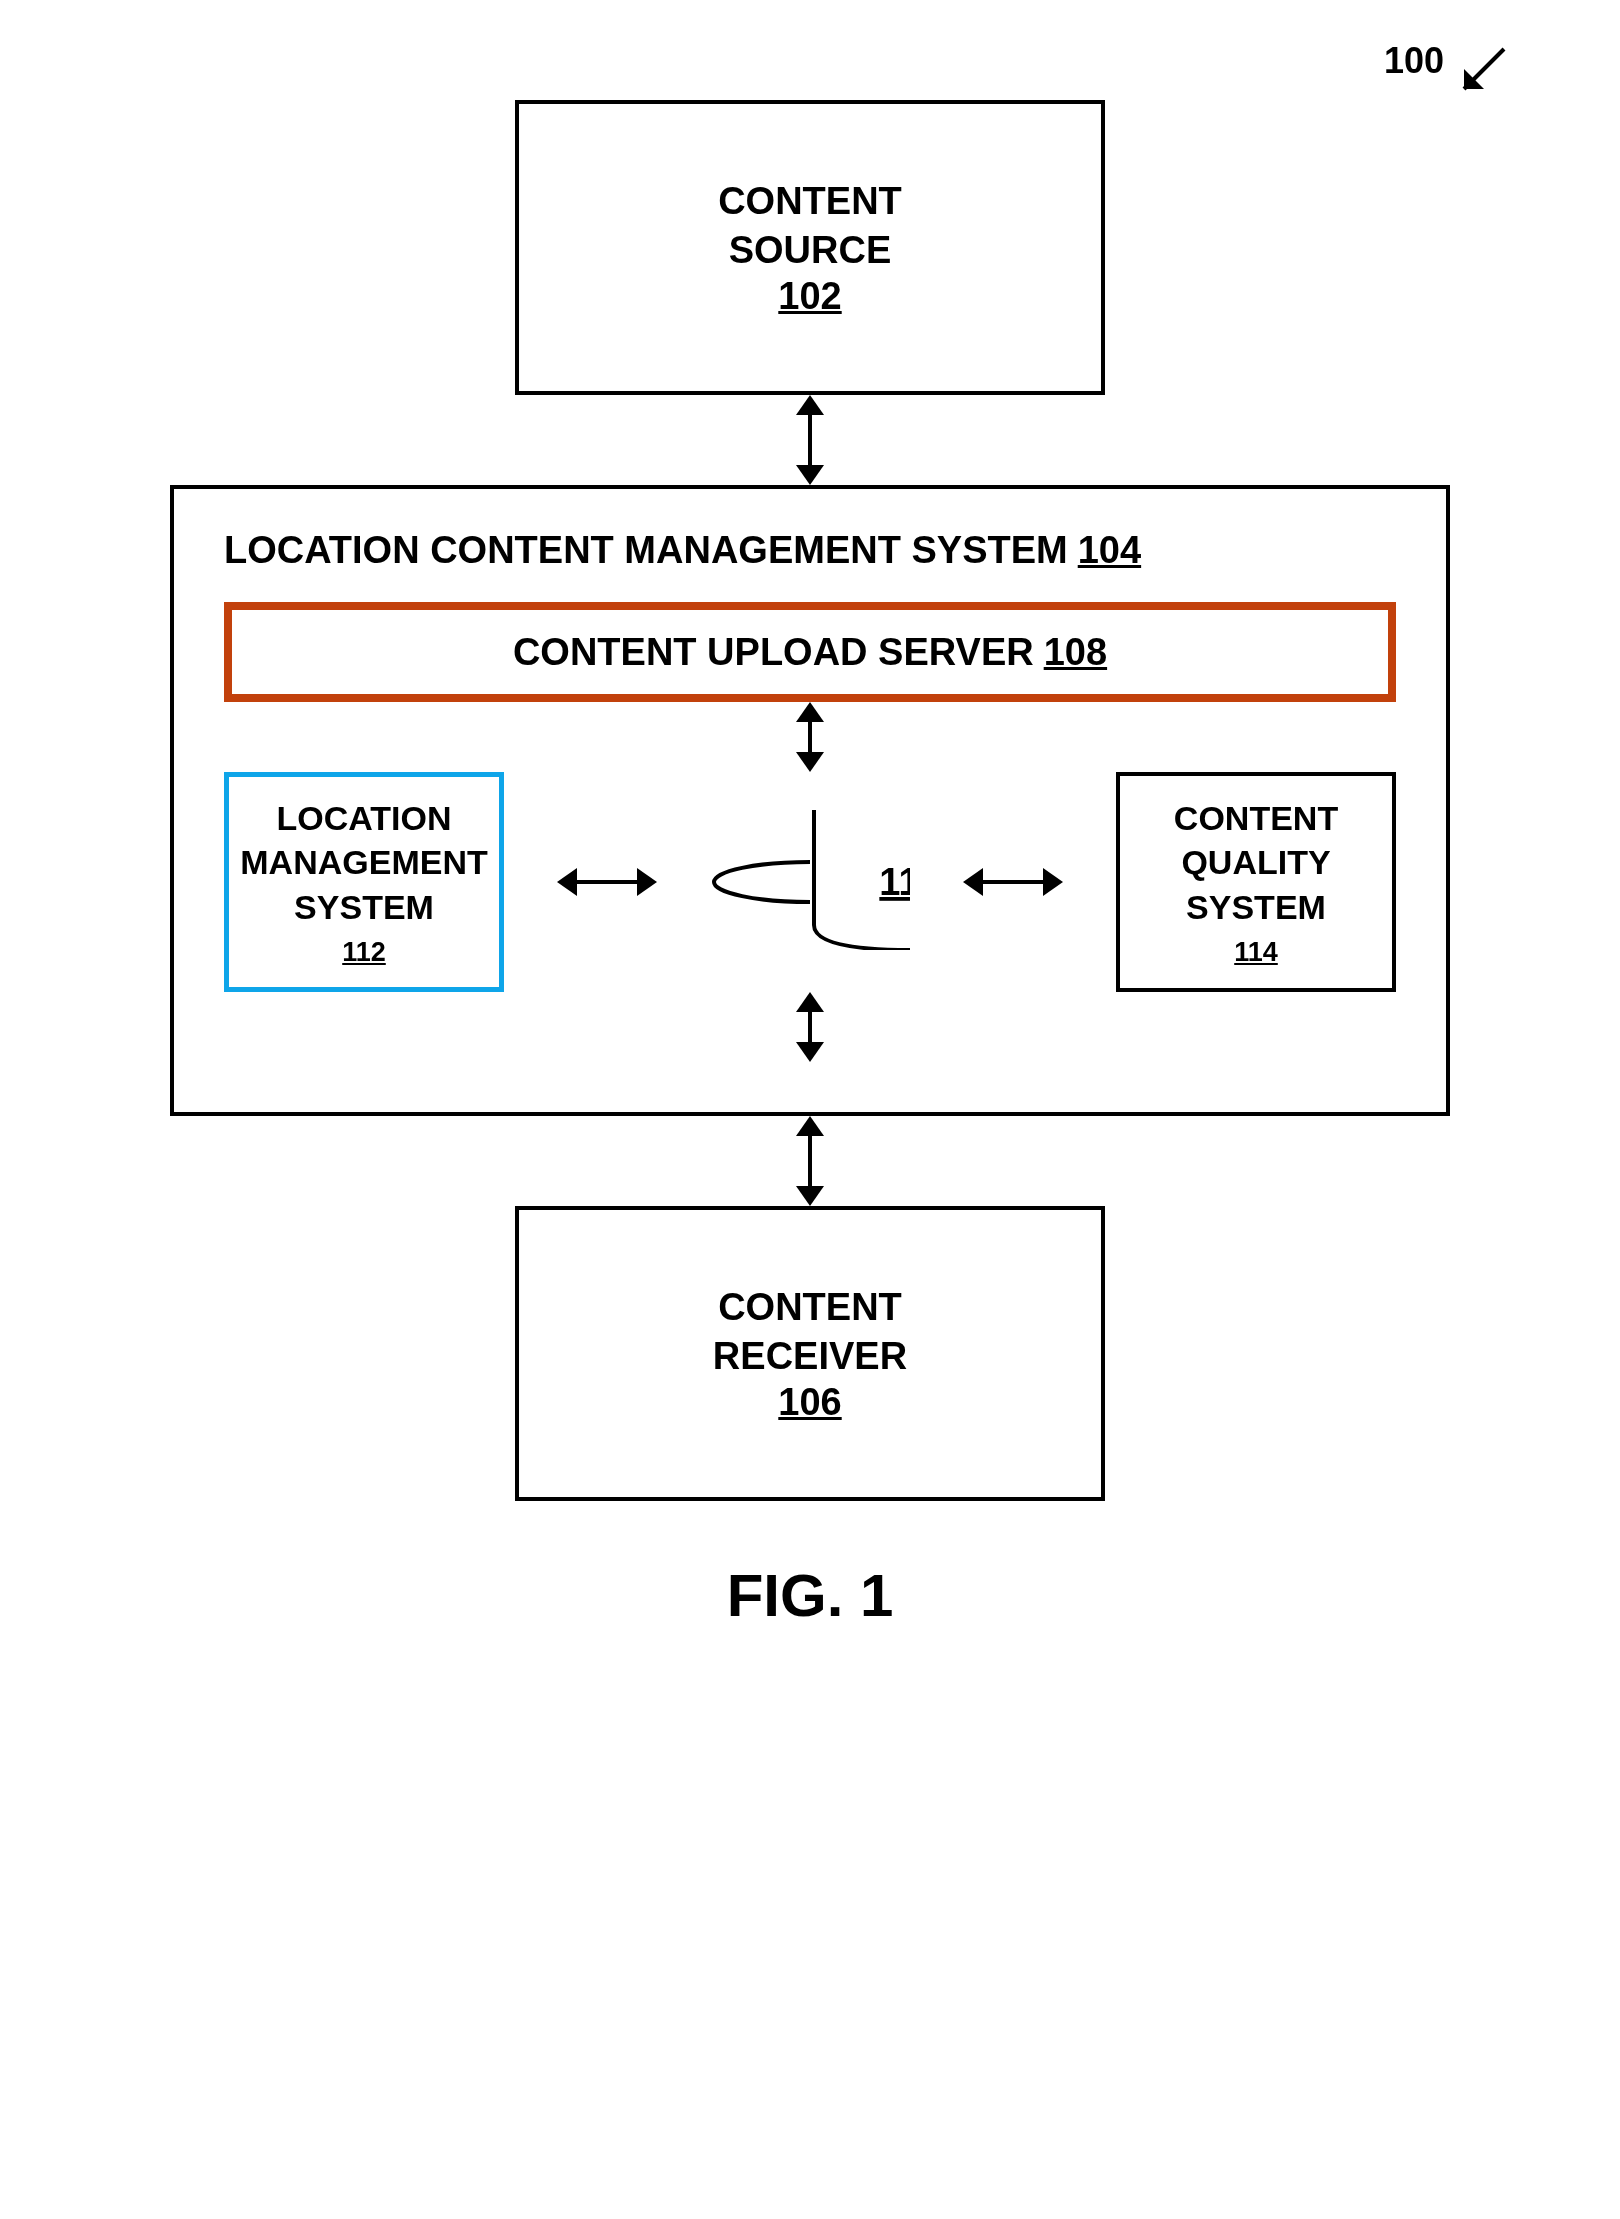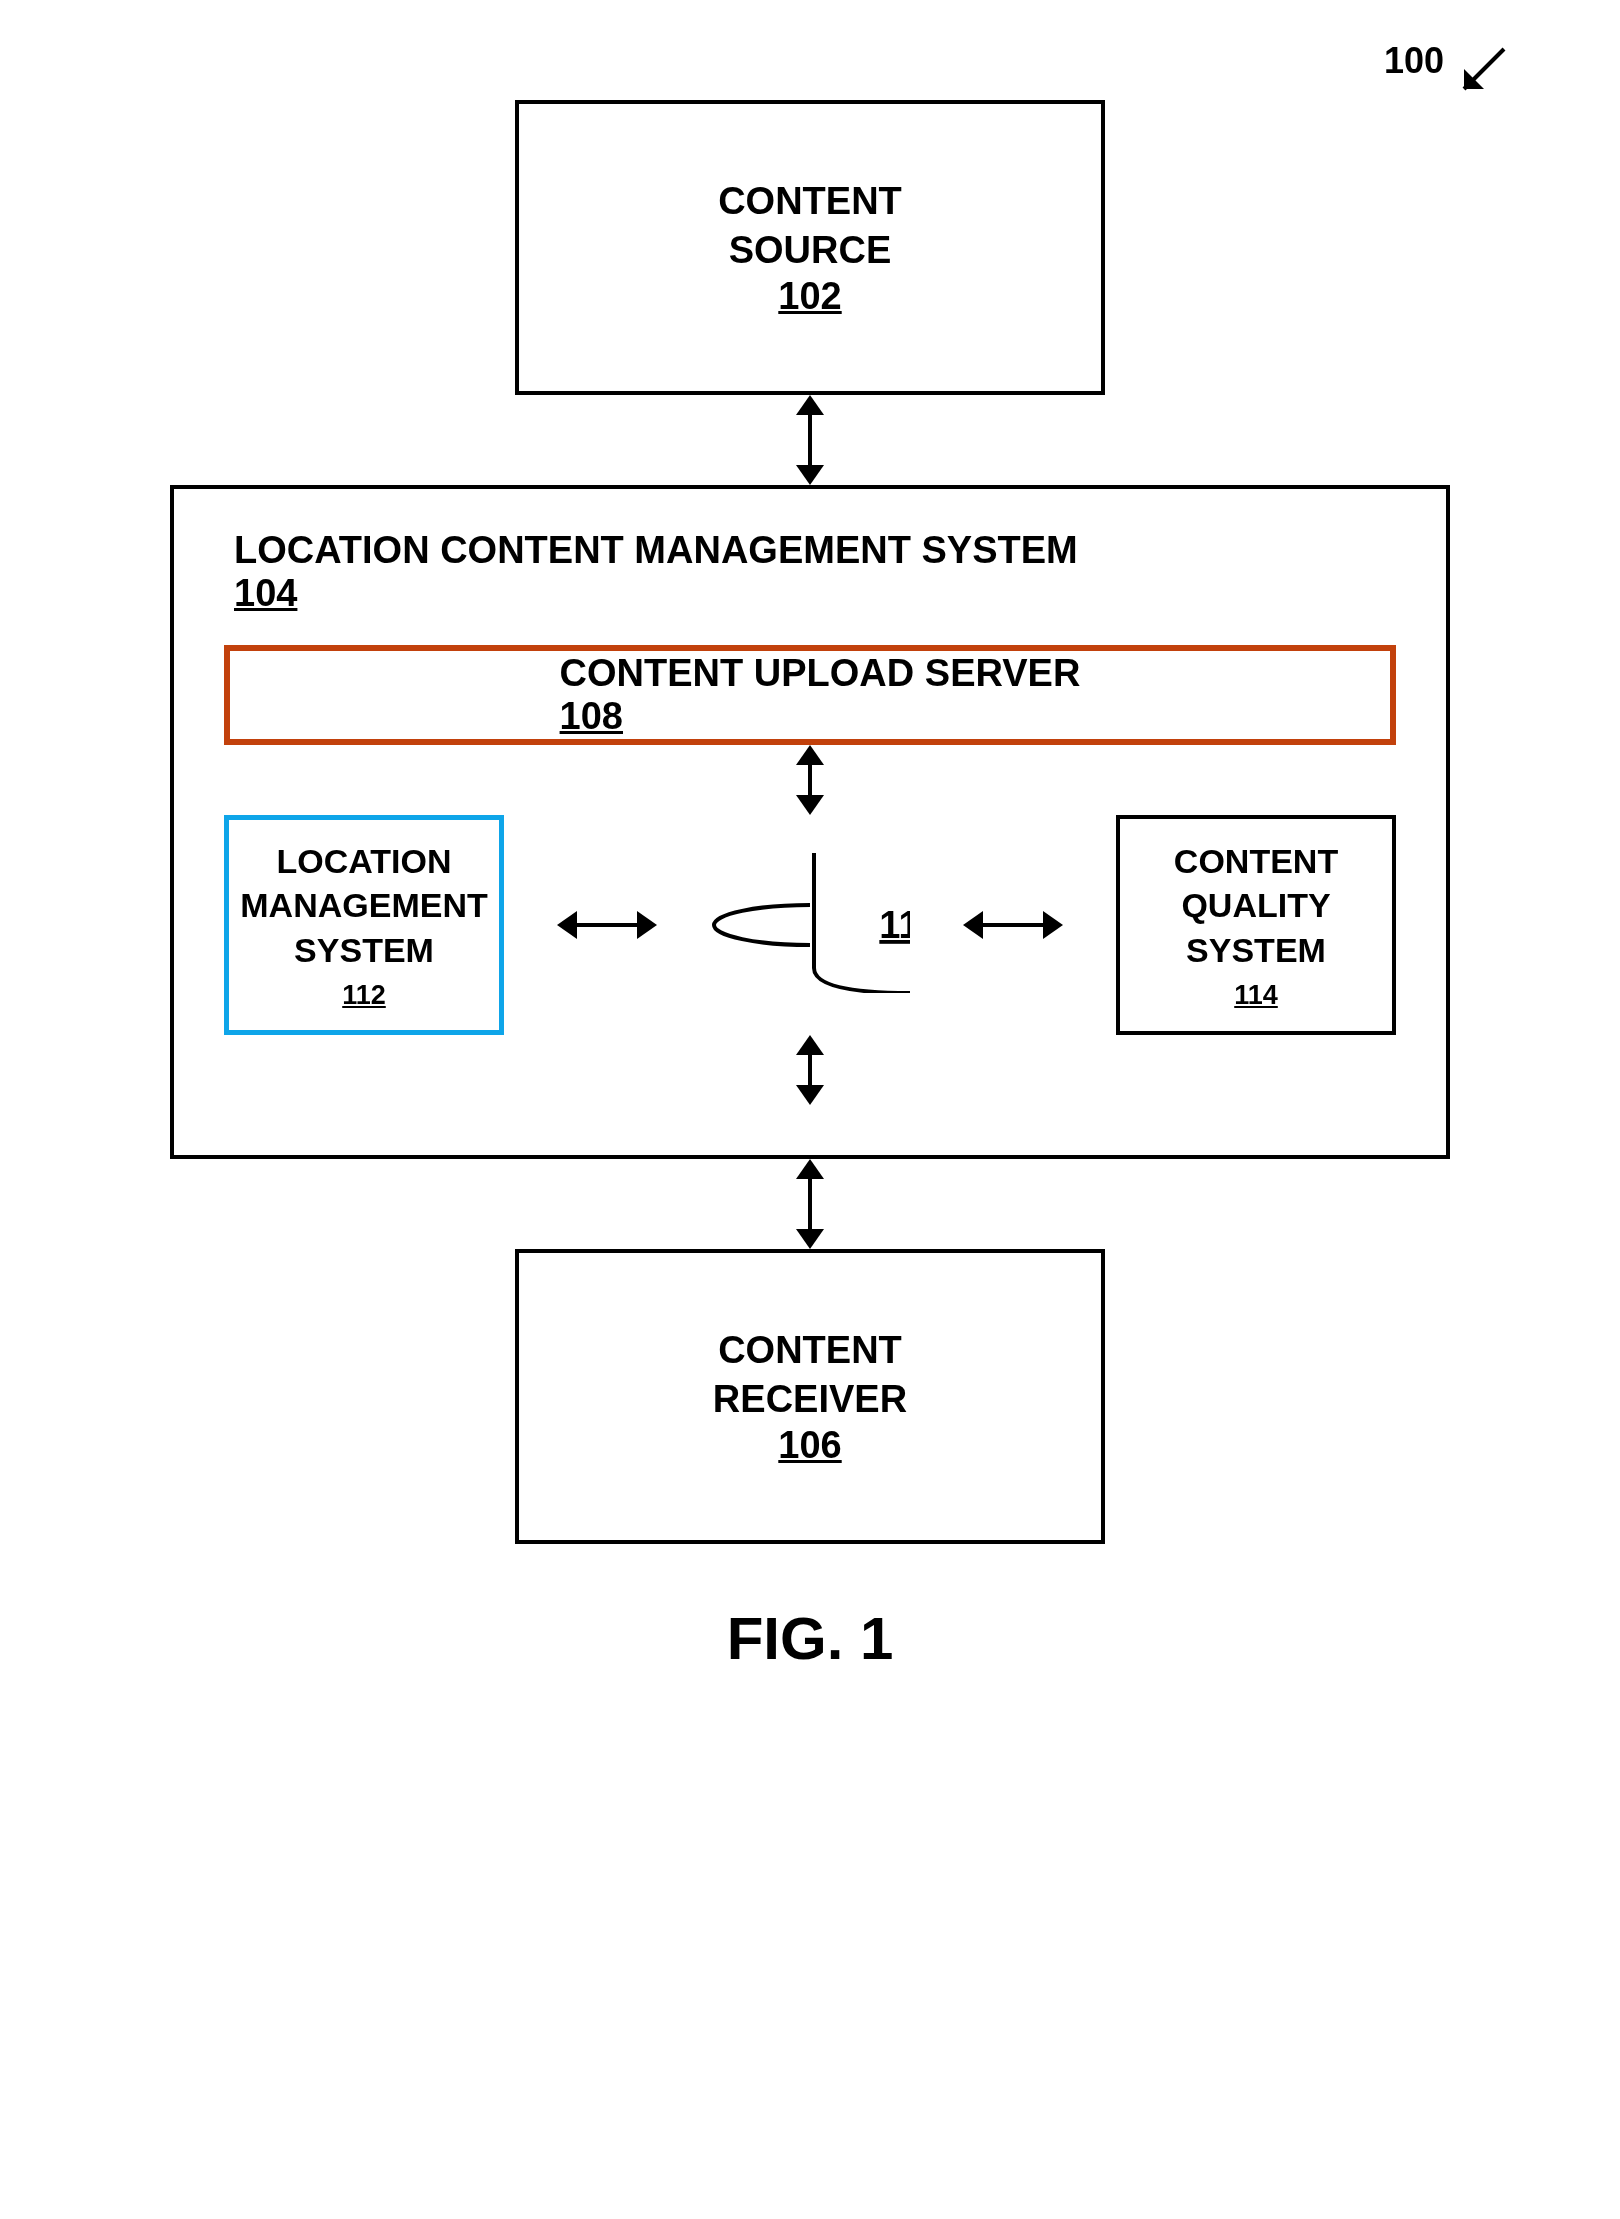--- a/index.html
+++ b/index.html
@@ -71,21 +71,21 @@
       padding: 40px 50px 50px 50px;
       background: #fff;
       display: flex;
       flex-direction: column;
       align-items: center;
       gap: 0;
     }
 
     
     .inner-box {
-      border: 6px solid #c2410c;
+      border: 8px solid #c2410c;
       background: #fff;
       display: flex;
       justify-content: center;
       align-items: center;
       padding: 20px 30px;
     }
 
     .upload-server-box {
       width: 100%;
       height: 100px;
@@ -196,21 +196,21 @@
     .full-width-box-number {
       font-size: 38px;
       font-weight: bold;
       text-decoration: underline;
       margin-left: 10px;
       text-align: right;
     }
 
     .inline-title-row {
       display: flex;
-      flex-direction: column;
+      flex-direction: row;
       align-items: baseline;
     }
 
     
     .v-bi-arrow {
       display: flex;
       flex-direction: column;
       align-items: center;
       height: 80px;
     }

